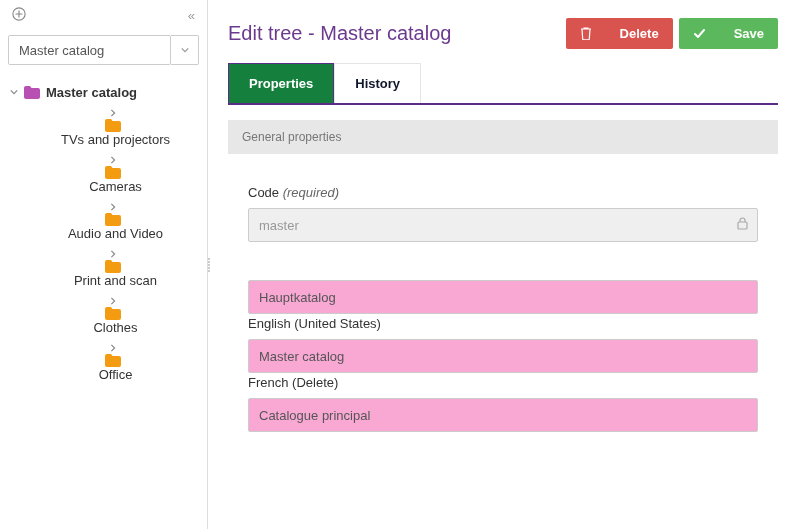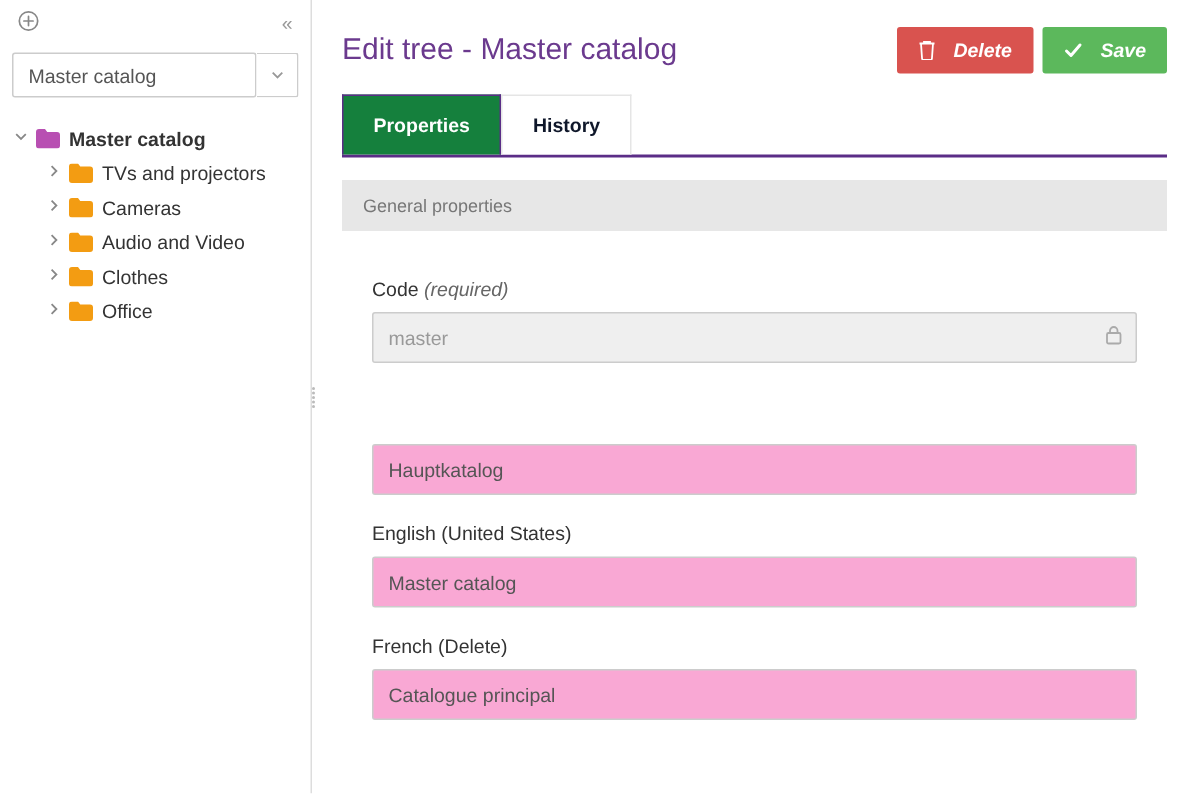--- a/index.html
+++ b/index.html
@@ -13,42 +13,42 @@
 .select-caret { width: 28px; height: 30px; border: 1px solid #ccc; border-left: none; border-radius: 0 2px 2px 0; display: flex; align-items: center; justify-content: center; color: #999; background: #fff; }
 .tree { padding: 6px 0 0 0; }
 .tree-node { display: flex; align-items: center; padding: 4px 8px 4px 10px; cursor: pointer; color: #333; }
 .tree-node.root { font-weight: 700; }
 .tree-toggle { width: 10px; color: #888; font-size: 10px; margin-right: 4px; }
 .tree-toggle.child { transform: rotate(0deg); }
 .folder-icon { width: 16px; height: 13px; margin-right: 6px; display: inline-block; position: relative; }
 .folder-icon svg { display: block; }
 .tree-label { color: #333; }
 .tree-children { padding-left: 18px; }
-.tree-children .tree-node { padding-left: 14px; }
+.tree-children .tree-node { padding-left: 14px; flex-direction: column; }
 .drag-handle { position: absolute; right: -3px; top: 50%; transform: translateY(-50%); display: flex; flex-direction: column; gap: 1px; }
 .drag-handle span { width: 2px; height: 2px; background: #bbb; border-radius: 50%; }
 
 .main { flex: 1; display: flex; flex-direction: column; overflow-y: auto; }
 .header { display: flex; align-items: center; padding: 18px 20px 14px 20px; }
 .page-title { font-size: 20px; font-weight: 400; color: #6b3a8e; }
 .header-actions { margin-left: auto; display: flex; gap: 6px; }
-.btn { display: inline-flex; align-items: center; gap: 12px; border: none; border-radius: 2px; padding: 8px 14px; font-size: 13px; font-weight: 600; cursor: pointer; color: #fff; font-style: italic; }
+.btn { display: inline-flex; align-items: center; gap: 28px; border: none; border-radius: 2px; padding: 8px 14px; font-size: 13px; font-weight: 600; cursor: pointer; color: #fff; }
 .btn-delete { background: #d9534f; }
 .btn-save { background: #5cb85c; }
 .btn-icon { display: inline-flex; }
 
 .tabs-wrap { padding: 0 20px; }
 .tabs { display: flex; border-bottom: 2px solid #5b2d87; }
 .tab { padding: 12px 20px; font-size: 13px; color: #0f172a; cursor: pointer; background: #fff; border: 1px solid transparent; border-bottom: none; font-weight: bold; }
 .tab.active { background: #15803d; color: #fff; font-weight: 700; border-color: #5b2d87; }
 .tab.inactive { border: 1px solid #e5e5e5; border-bottom: none; }
 
 .section-head { background: #e7e7e7; color: #777; padding: 10px 14px; margin: 15px 20px; font-size: 12px; }
 .section-body { padding: 16px 20px 20px 20px; margin: 0 20px; }
-.field { margin-bottom: 18px; }
+.field { margin-bottom: 2px; }
 .field-label { color: #333; font-size: 13px; margin-bottom: 8px; display: block; }
 .field-label .req { font-style: italic; color: #666; }
 .input-row { position: relative; }
 .text-input { width: 100%; height: 34px; border: 1px solid #ccc; border-radius: 2px; padding: 0 10px; font-size: 13px; color: #555; background: #f9a8d4; }
 .text-input[readonly] { background: #efefef; color: #999; }
 .lock-icon { position: absolute; right: 10px; top: 50%; transform: translateY(-50%); color: #aaa; }
 
 .plus-top { color: #777; font-size: 14px; padding: 0 4px; cursor: pointer; }
 </style>
 </head>
@@ -126,20 +126,31 @@
           </div>
           <div class="tree-node">
             <span class="tree-toggle child"><svg width="8" height="8" viewBox="0 0 10 10">
                 <path d="M3 1 L7 5 L3 9" fill="none" stroke="#888" stroke-width="1.5"></path>
               </svg></span>
             <span class="folder-icon">
               <svg width="16" height="13" viewBox="0 0 16 13">
                 <path d="M0 2 Q0 0 2 0 L6 0 L7.5 2 L14 2 Q16 2 16 4 L16 11 Q16 13 14 13 L2 13 Q0 13 0 11 Z" fill="#f39c12"></path>
               </svg>
             </span>
+            <span class="tree-label">Print and scan</span>
+          </div>
+          <div class="tree-node">
+            <span class="tree-toggle child"><svg width="8" height="8" viewBox="0 0 10 10">
+                <path d="M3 1 L7 5 L3 9" fill="none" stroke="#888" stroke-width="1.5"></path>
+              </svg></span>
+            <span class="folder-icon">
+              <svg width="16" height="13" viewBox="0 0 16 13">
+                <path d="M0 2 Q0 0 2 0 L6 0 L7.5 2 L14 2 Q16 2 16 4 L16 11 Q16 13 14 13 L2 13 Q0 13 0 11 Z" fill="#f39c12"></path>
+              </svg>
+            </span>
             <span class="tree-label">Clothes</span>
           </div>
           <div class="tree-node">
             <span class="tree-toggle child"><svg width="8" height="8" viewBox="0 0 10 10">
                 <path d="M3 1 L7 5 L3 9" fill="none" stroke="#888" stroke-width="1.5"></path>
               </svg></span>
             <span class="folder-icon">
               <svg width="16" height="13" viewBox="0 0 16 13">
                 <path d="M0 2 Q0 0 2 0 L6 0 L7.5 2 L14 2 Q16 2 16 4 L16 11 Q16 13 14 13 L2 13 Q0 13 0 11 Z" fill="#f39c12"></path>
               </svg>

